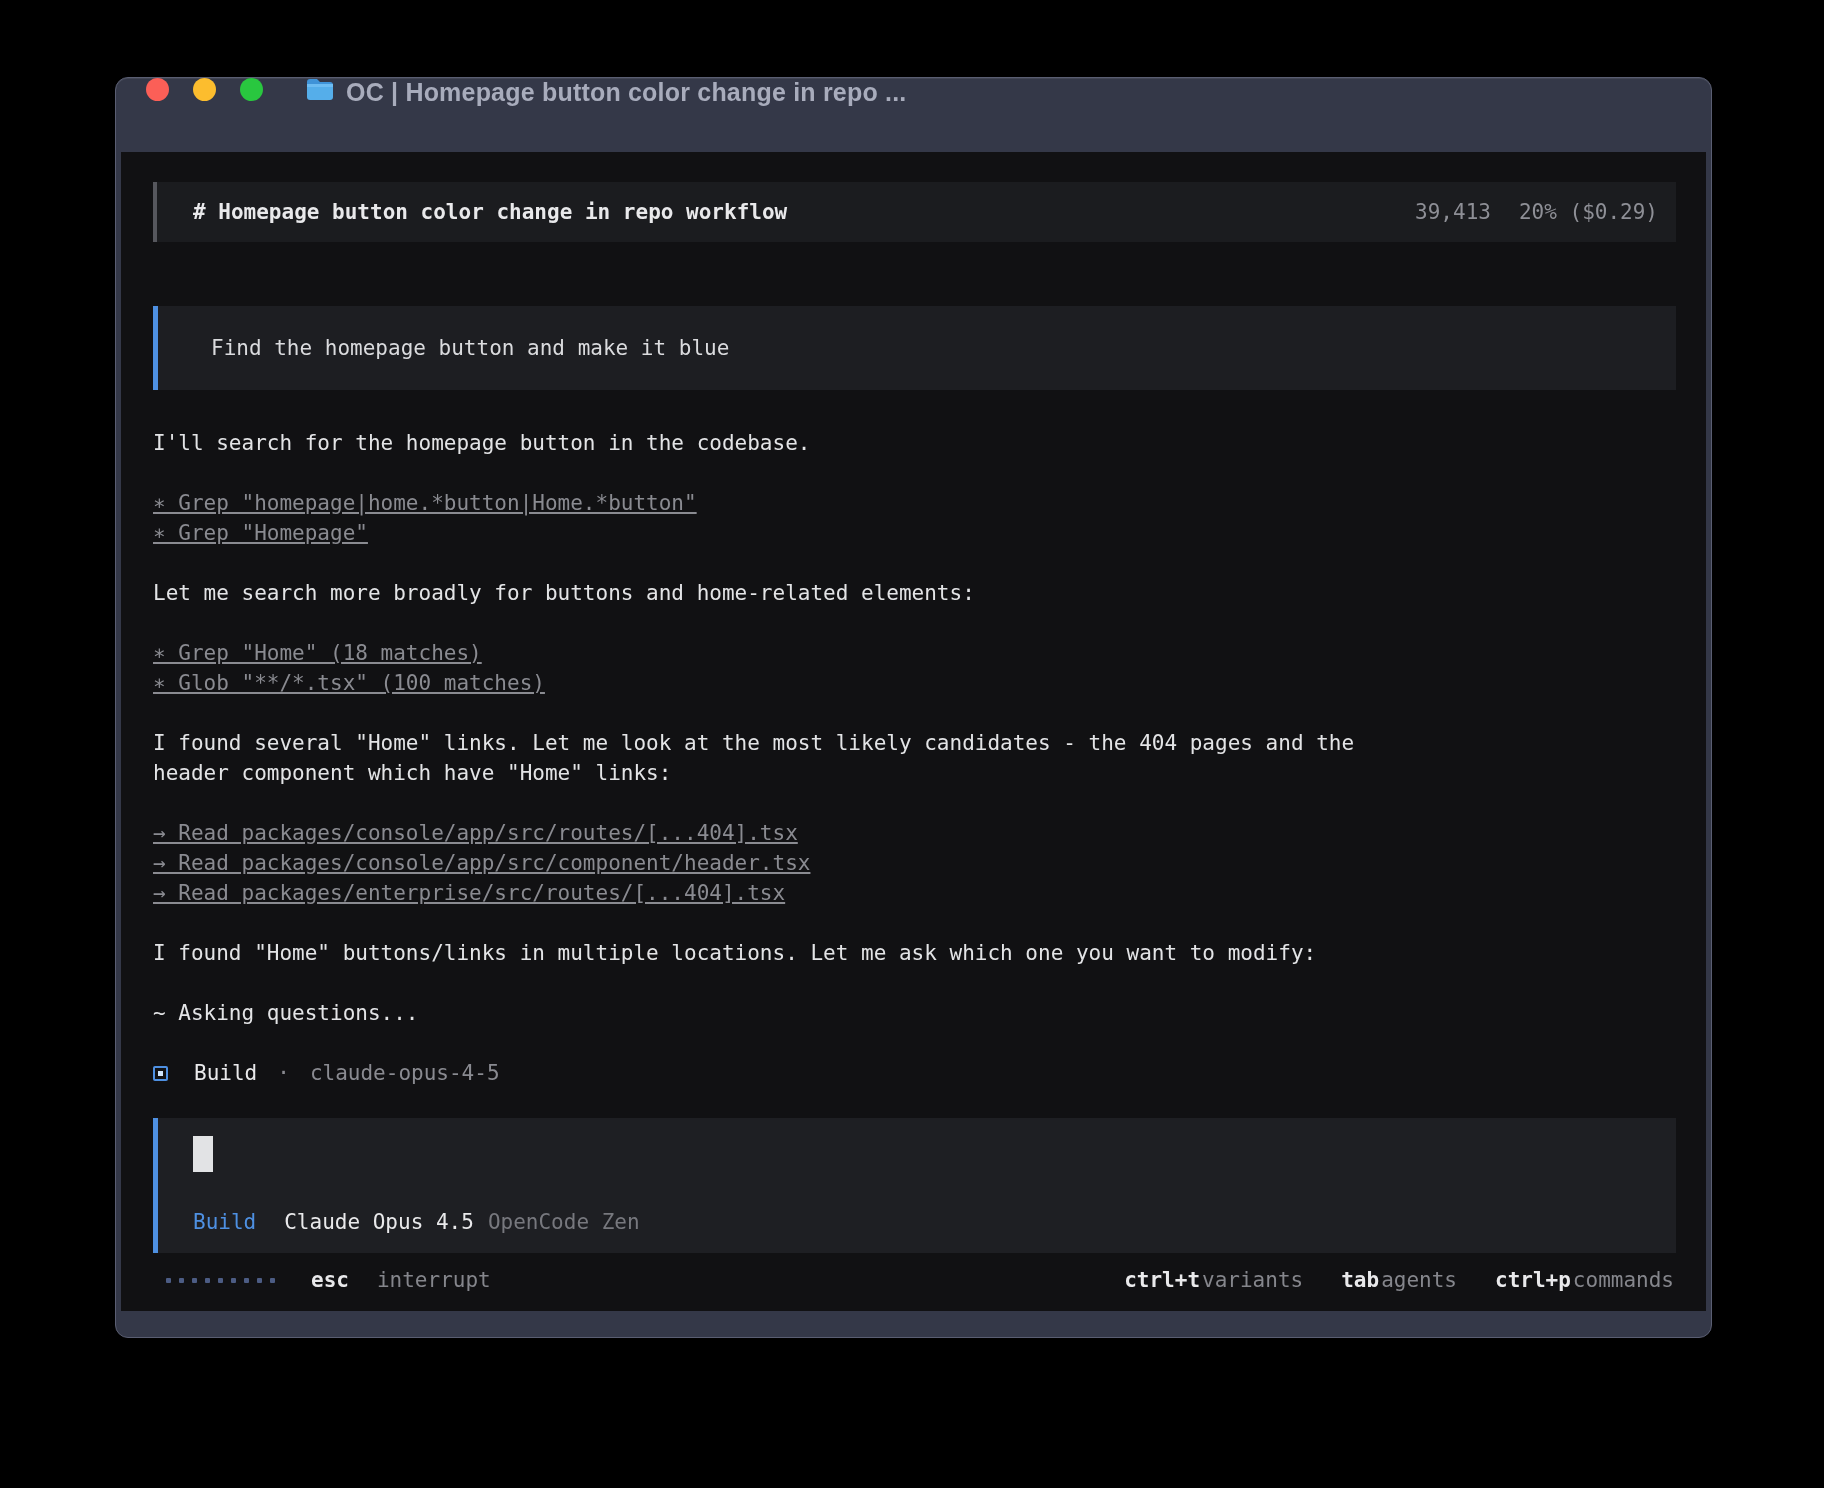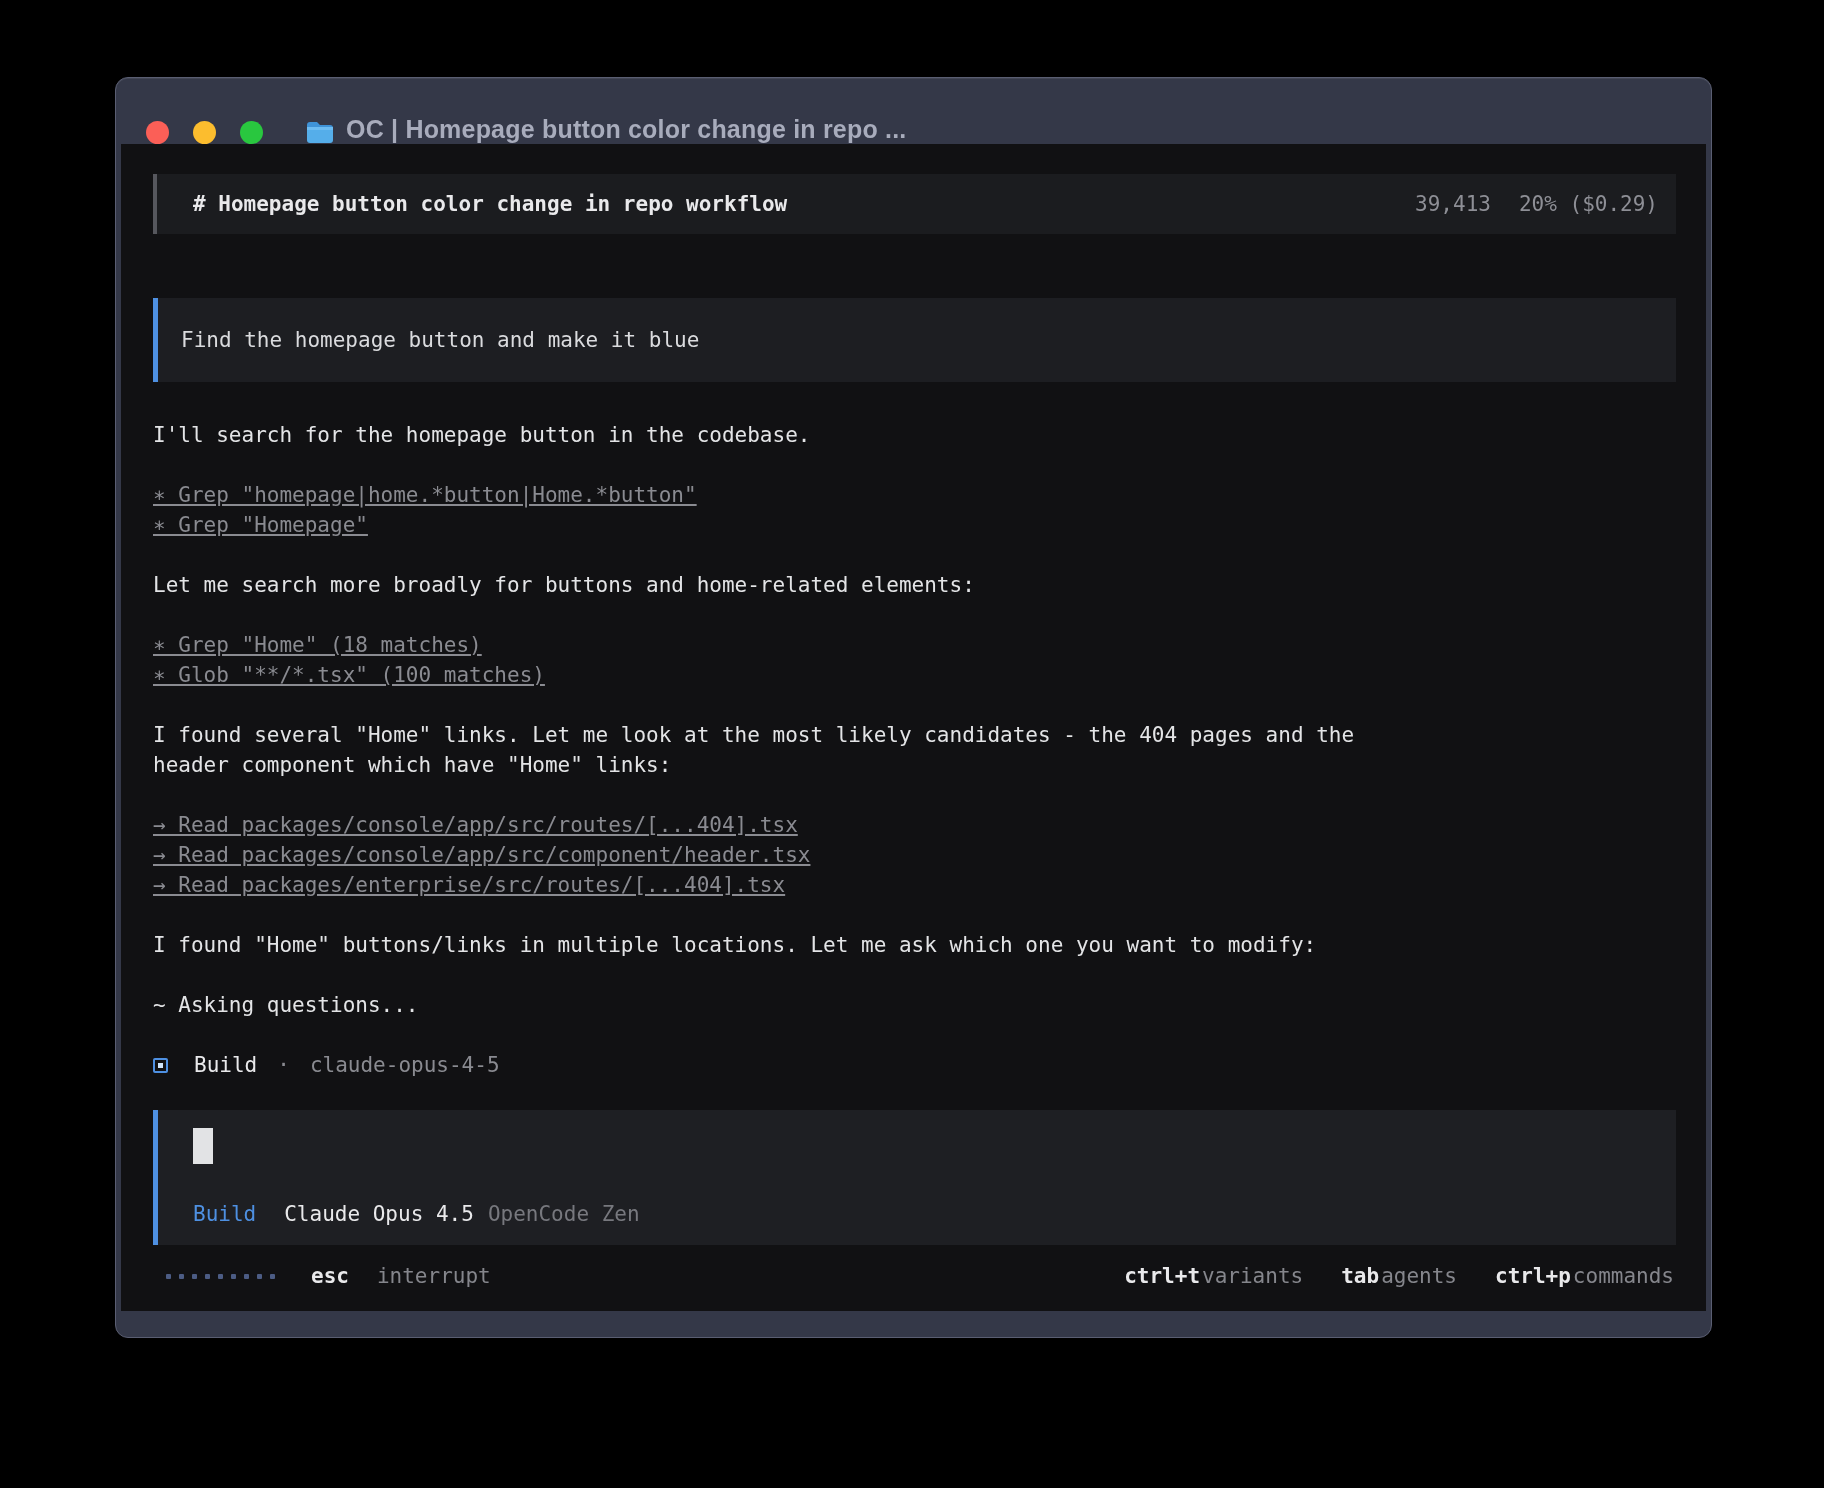--- a/index.html
+++ b/index.html
@@ -12,22 +12,22 @@
     background: #343848;
     border: 1px solid #5a5e72;
     border-radius: 13px;
     padding: 0 5px 26px 5px;
     display: flex; flex-direction: column;
     box-shadow: inset 0 1px 0 rgba(255,255,255,.07);
   }
 
   
   .titlebar {
-    height: 66px; flex: 0 0 auto;
-    display: flex; align-items: flex-end;
+    height: 74px; flex: 0 0 auto;
+    display: flex; align-items: flex-start;
     padding-left: 25px;
   }
   .traffic { display: flex; align-items: center; gap: 24px; }
   .tl { width: 23px; height: 23px; border-radius: 50%; display: inline-block; }
   .tl.red    { background: #fb5f57; }
   .tl.yellow { background: #fcbd2e; }
   .tl.green  { background: #29c73f; }
   .folder { margin-left: 43px; margin-right: 12px; display: inline-flex; }
   .win-title {
     font-family: "Liberation Sans", sans-serif;
@@ -49,21 +49,21 @@
     border-left: 4px solid #56575d;
     display: flex; align-items: center; justify-content: space-between;
     padding: 0 18px 0 36px;
   }
   .session-title { font-weight: 700; color: #e9e9eb; }
   .session-stats { color: #8e8f96; display: flex; gap: 28px; }
 
   .user-message {
     margin-top: 64px; flex: 0 0 84px;
     background: #1d1e22; border-left: 5px solid #4e90e2;
-    display: flex; align-items: center; padding-left: 23px;
+    display: flex; align-items: center; padding-left: 53px;
     color: #dadbde;
   }
 
   .flow { display: flex; flex-direction: column; }
   .flow > :first-child { margin-top: 38px; }
   .flow > * + * { margin-top: 30px; }
 
   .msg { color: #e3e4e6; white-space: pre-line; }
   .tool-line { color: #8a8b91; text-decoration: underline; }
 

